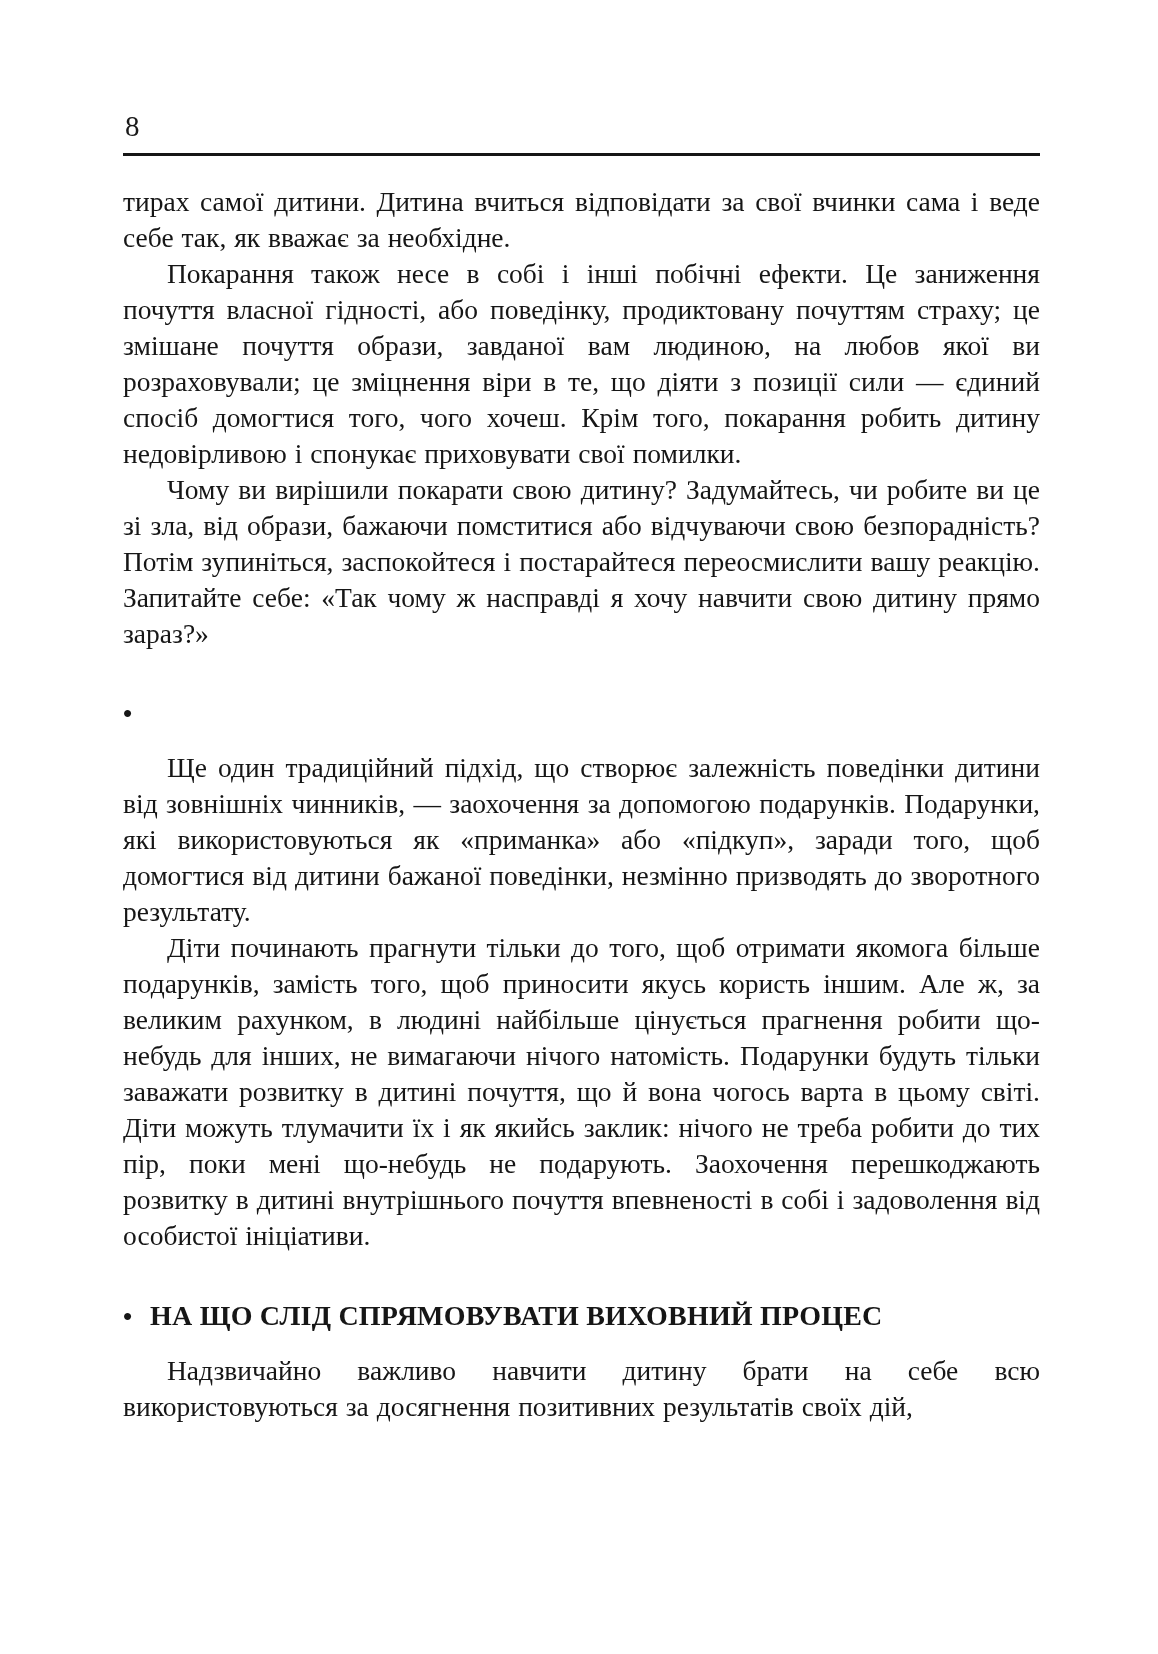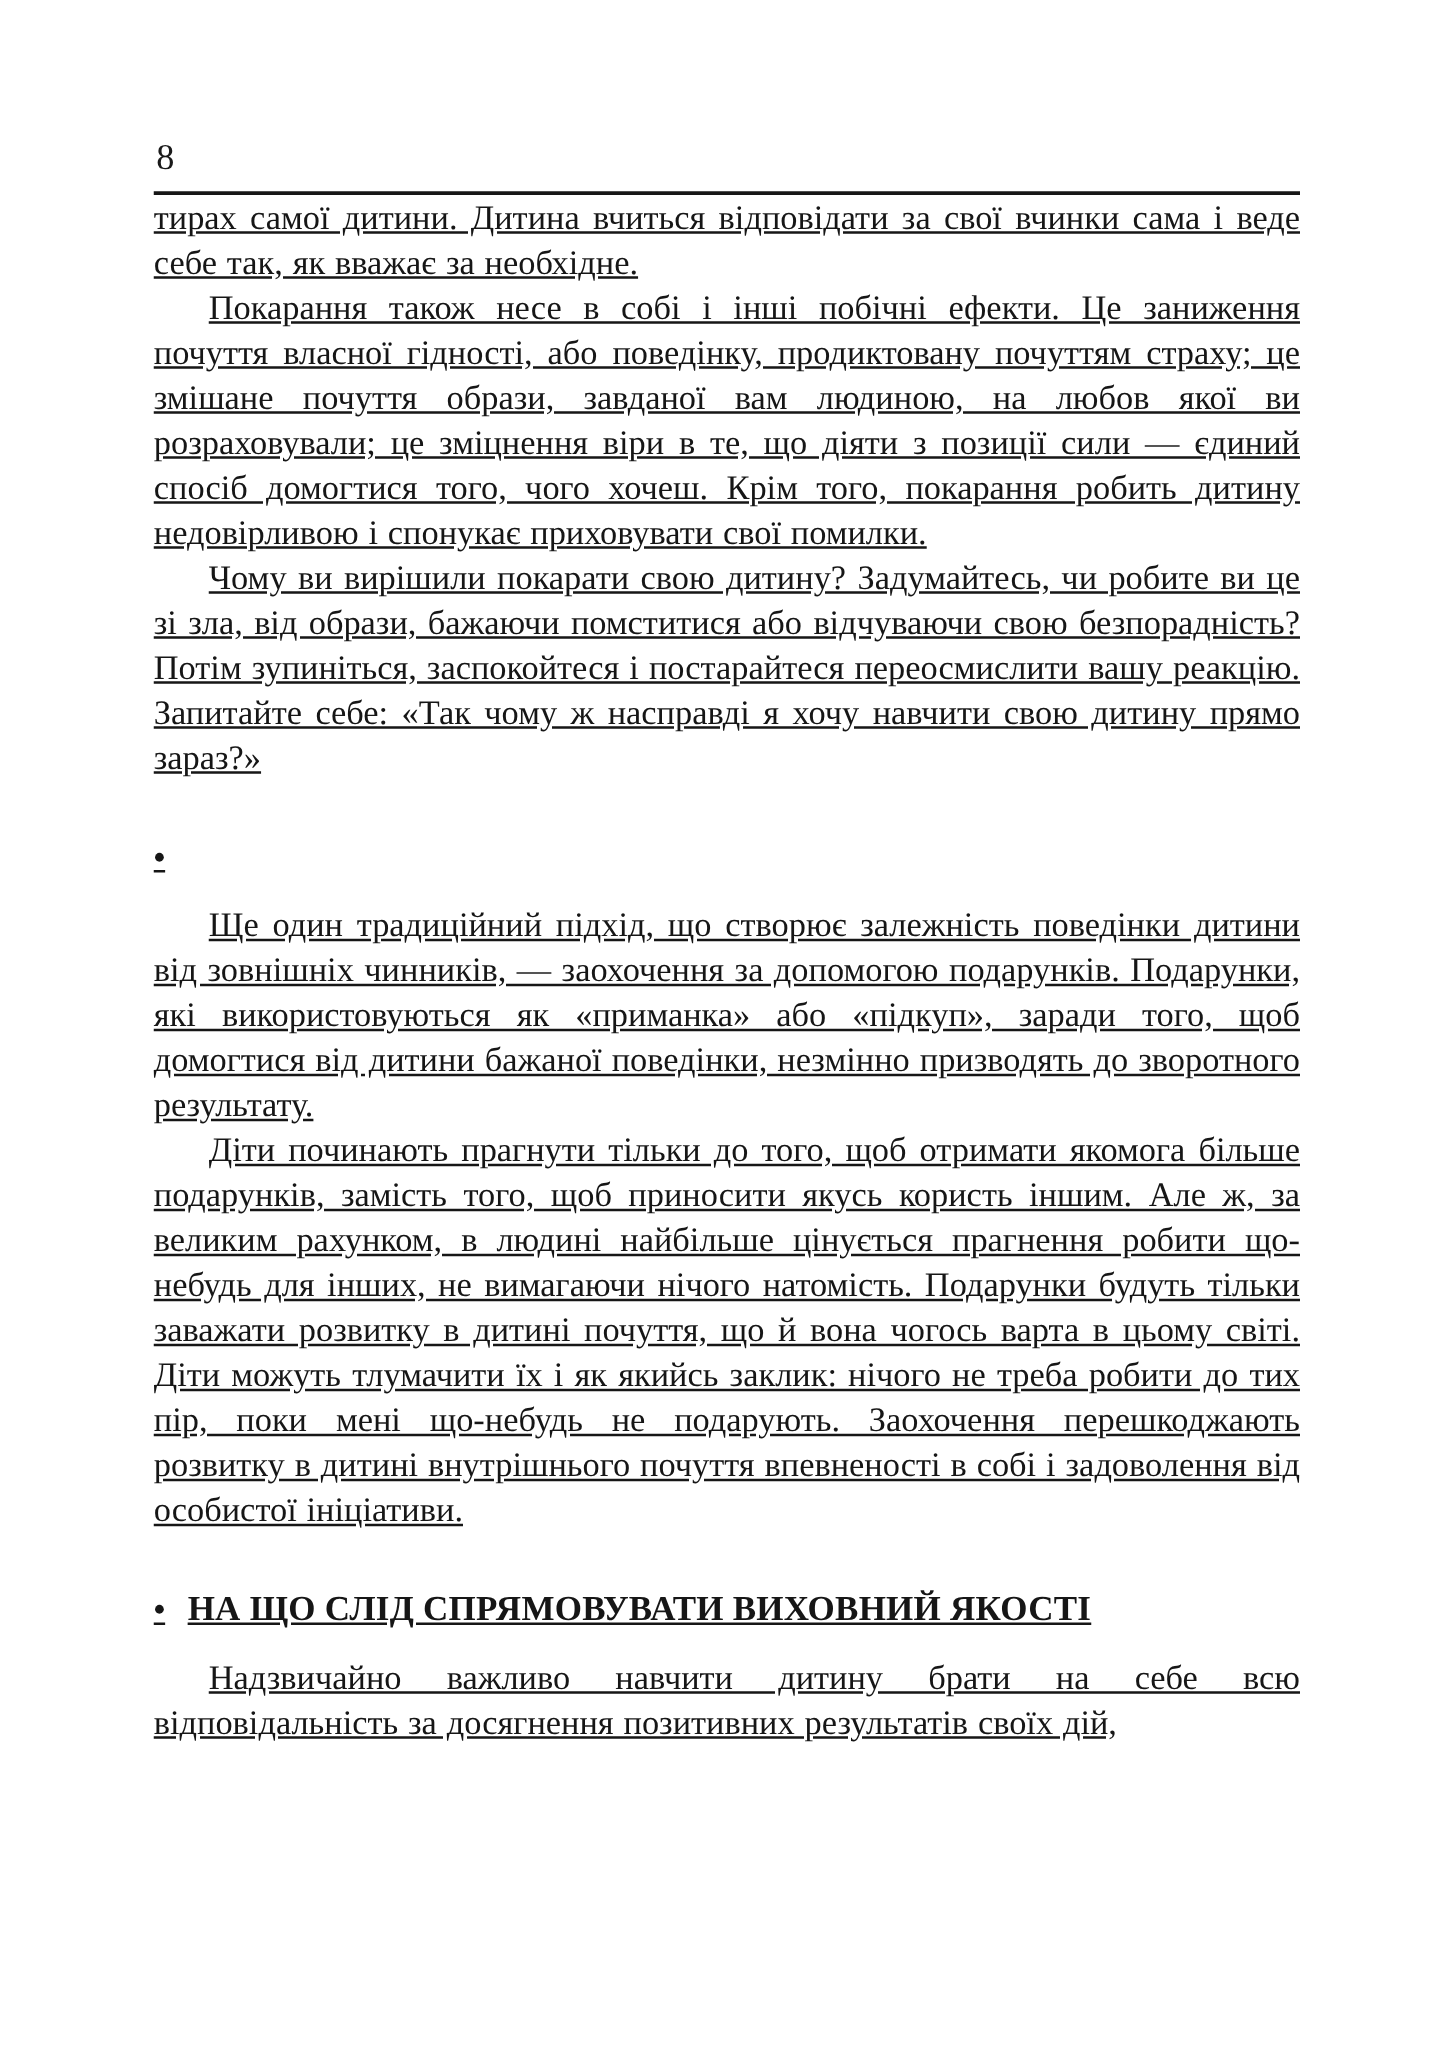--- a/index.html
+++ b/index.html
@@ -28,24 +28,24 @@
     color: #1a1a1a;
     margin-bottom: 12px;
     margin-left: 2px;
   }
   .header-rule {
     width: 100%;
     height: 0;
     border-bottom: 3px solid #161616;
   }
   .body-text {
+    margin-top: 28px;
     font-size: 27.5px;
     line-height: 36px;
     text-align: justify;
-    text-decoration: underline;
   }
   .body-text p {
     margin: 0;
     text-indent: 44px;
     word-spacing: 1px;
   }
   .body-text p.no-indent {
     text-indent: 0;
   }
   .section-heading {
@@ -87,20 +87,20 @@
     <div class="section-heading">
       <span class="bullet">•</span>
     </div>
 
     <p>Ще один традиційний підхід, що створює залежність поведінки дитини від зовнішніх чинників, — заохочення за допомогою подарунків. Подарунки, які використовуються як «приманка» або «підкуп», заради того, щоб домогтися від дитини бажаної поведінки, незмінно призводять до зворотного результату.</p>
 
     <p>Діти починають прагнути тільки до того, щоб отримати якомога більше подарунків, замість того, щоб приносити якусь користь іншим. Але ж, за великим рахунком, в людині найбільше цінується прагнення робити що-небудь для інших, не вимагаючи нічого натомість. Подарунки будуть тільки заважати розвитку в дитині почуття, що й вона чогось варта в цьому світі. Діти можуть тлумачити їх і як якийсь заклик: нічого не треба робити до тих пір, поки мені що-небудь не подарують. Заохочення перешкоджають розвитку в дитині внутрішнього почуття впевненості в собі і задоволення від особистої ініціативи.</p>
 
     <div class="section-heading">
       <span class="bullet">•</span>
-      <span class="heading-text">НА ЩО СЛІД СПРЯМОВУВАТИ ВИХОВНИЙ ЯКОСТІ</span>
+      <span class="heading-text">НА ЩО СЛІД СПРЯМОВУВАТИ ВИХОВНИЙ ПРОЦЕС</span>
     </div>
 
-    <p>Надзвичайно важливо навчити дитину брати на себе всю відповідальність за досягнення позитивних результатів своїх дій,</p>
+    <p>Надзвичайно важливо навчити дитину брати на себе всю використовуються за досягнення позитивних результатів своїх дій,</p>
 
   </main>
 
 </div>
 
 </body></html>

